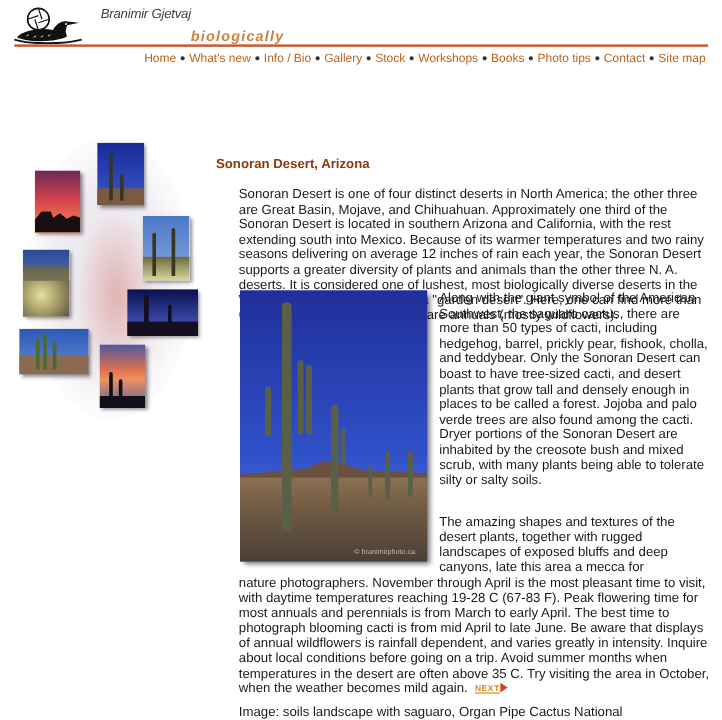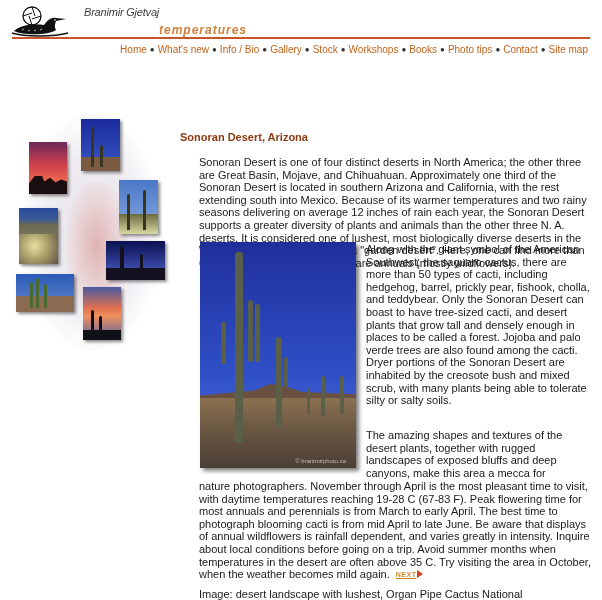--- a/index.html
+++ b/index.html
@@ -50,21 +50,21 @@
 <div class="header">
   <svg class="logo" viewBox="0 0 66 34">
     <circle cx="22" cy="11" r="9" fill="none" stroke="#111" stroke-width="1.3"></circle>
     <path d="M22 2 L25 11 M31 11 L22 14 M22 20 L19 11 M13 11 L22 8" stroke="#111" stroke-width="1" fill="none"></path>
     <path d="M4 26 C10 20 24 18 34 20 C38 14 42 12 46 13 L56 14 L46 16 C45 19 44 22 46 25 C40 30 14 31 4 26 Z" fill="#111"></path>
     <path d="M2 28 C14 32 44 32 58 28" stroke="#111" stroke-width="1.5" fill="none"></path>
     <circle cx="45" cy="15" r="0.8" fill="#fff"></circle>
     <path d="M12 25 l2 -1 M18 26 l2 -1 M24 26 l2 -1 M30 25 l2 -1" stroke="#fff" stroke-width="0.7"></path>
   </svg>
   <div class="brand-name">Branimir Gjetvaj</div>
-  <div class="brand-sub">temperatures</div>
+  <div class="brand-sub">biologically</div>
   <div class="header-rule"></div>
 </div>
 
 <div class="nav">
   <a href="#">Home</a><span class="sep">●</span><a href="#">What's new</a><span class="sep">●</span><a href="#">Info / Bio</a><span class="sep">●</span><a href="#">Gallery</a><span class="sep">●</span><a href="#">Stock</a><span class="sep">●</span><a href="#">Workshops</a><span class="sep">●</span><a href="#">Books</a><span class="sep">●</span><a href="#">Photo tips</a><span class="sep">●</span><a href="#">Contact</a><span class="sep">●</span><a href="#">Site map</a>
 </div>
 
 <div class="collage">
   <div class="halo"></div>
   <div class="flower"></div>
@@ -131,16 +131,16 @@
   <div class="sag" style="left:76px;top:95px;width:6px;height:90px;"></div>
   <div class="sag" style="left:84px;top:115px;width:4px;height:30px;border-radius:3px;"></div>
   <div class="sag" style="left:107px;top:146px;width:3px;height:26px;"></div>
   <div class="sag" style="left:121px;top:134px;width:4px;height:40px;"></div>
   <div class="sag" style="left:140px;top:134px;width:4px;height:38px;"></div>
   <div class="watermark">© branimirphoto.ca</div>
 </div>
 
 <div class="para p2">Along with the giant symbol of the American Southwest, the saguaro cactus, there are more than 50 types of cacti, including hedgehog, barrel, prickly pear, fishook, cholla, and teddybear. Only the Sonoran Desert can boast to have tree-sized cacti, and desert plants that grow tall and densely enough in places to be called a forest. Jojoba and palo verde trees are also found among the cacti. Dryer portions of the Sonoran Desert are inhabited by the creosote bush and mixed scrub, with many plants being able to tolerate silty or salty soils.</div>
 
-<div class="para p3a">The amazing shapes and textures of the desert plants, together with rugged landscapes of exposed bluffs and deep canyons, make this area a mecca for</div>
+<div class="para p3a">The amazing shapes and textures of the desert plants, together with rugged landscapes of exposed bluffs and deep canyons, late this area a mecca for</div>
 <div class="para p3b"><span>nature photographers. November through April is the most pleasant time to visit, with daytime temperatures reaching 19-28 C (67-83 F). Peak flowering time for most annuals and perennials is from March to early April. The best time to photograph blooming cacti is from mid April to late June. Be aware that displays of annual wildflowers is rainfall dependent, and varies greatly in intensity. Inquire about local conditions before going on a trip. Avoid summer months when temperatures in the desert are often above 35 C. Try visiting the area in October, when the weather becomes mild again.</span><a href="#" class="next-link"><span>NEXT</span><span class="arrow"></span></a></div>
 
-<div class="caption">Image: desert landscape with lushest, Organ Pipe Cactus National</div>
+<div class="caption">Image: soils landscape with saguaro, Organ Pipe Cactus National</div>
 
 </body></html>

